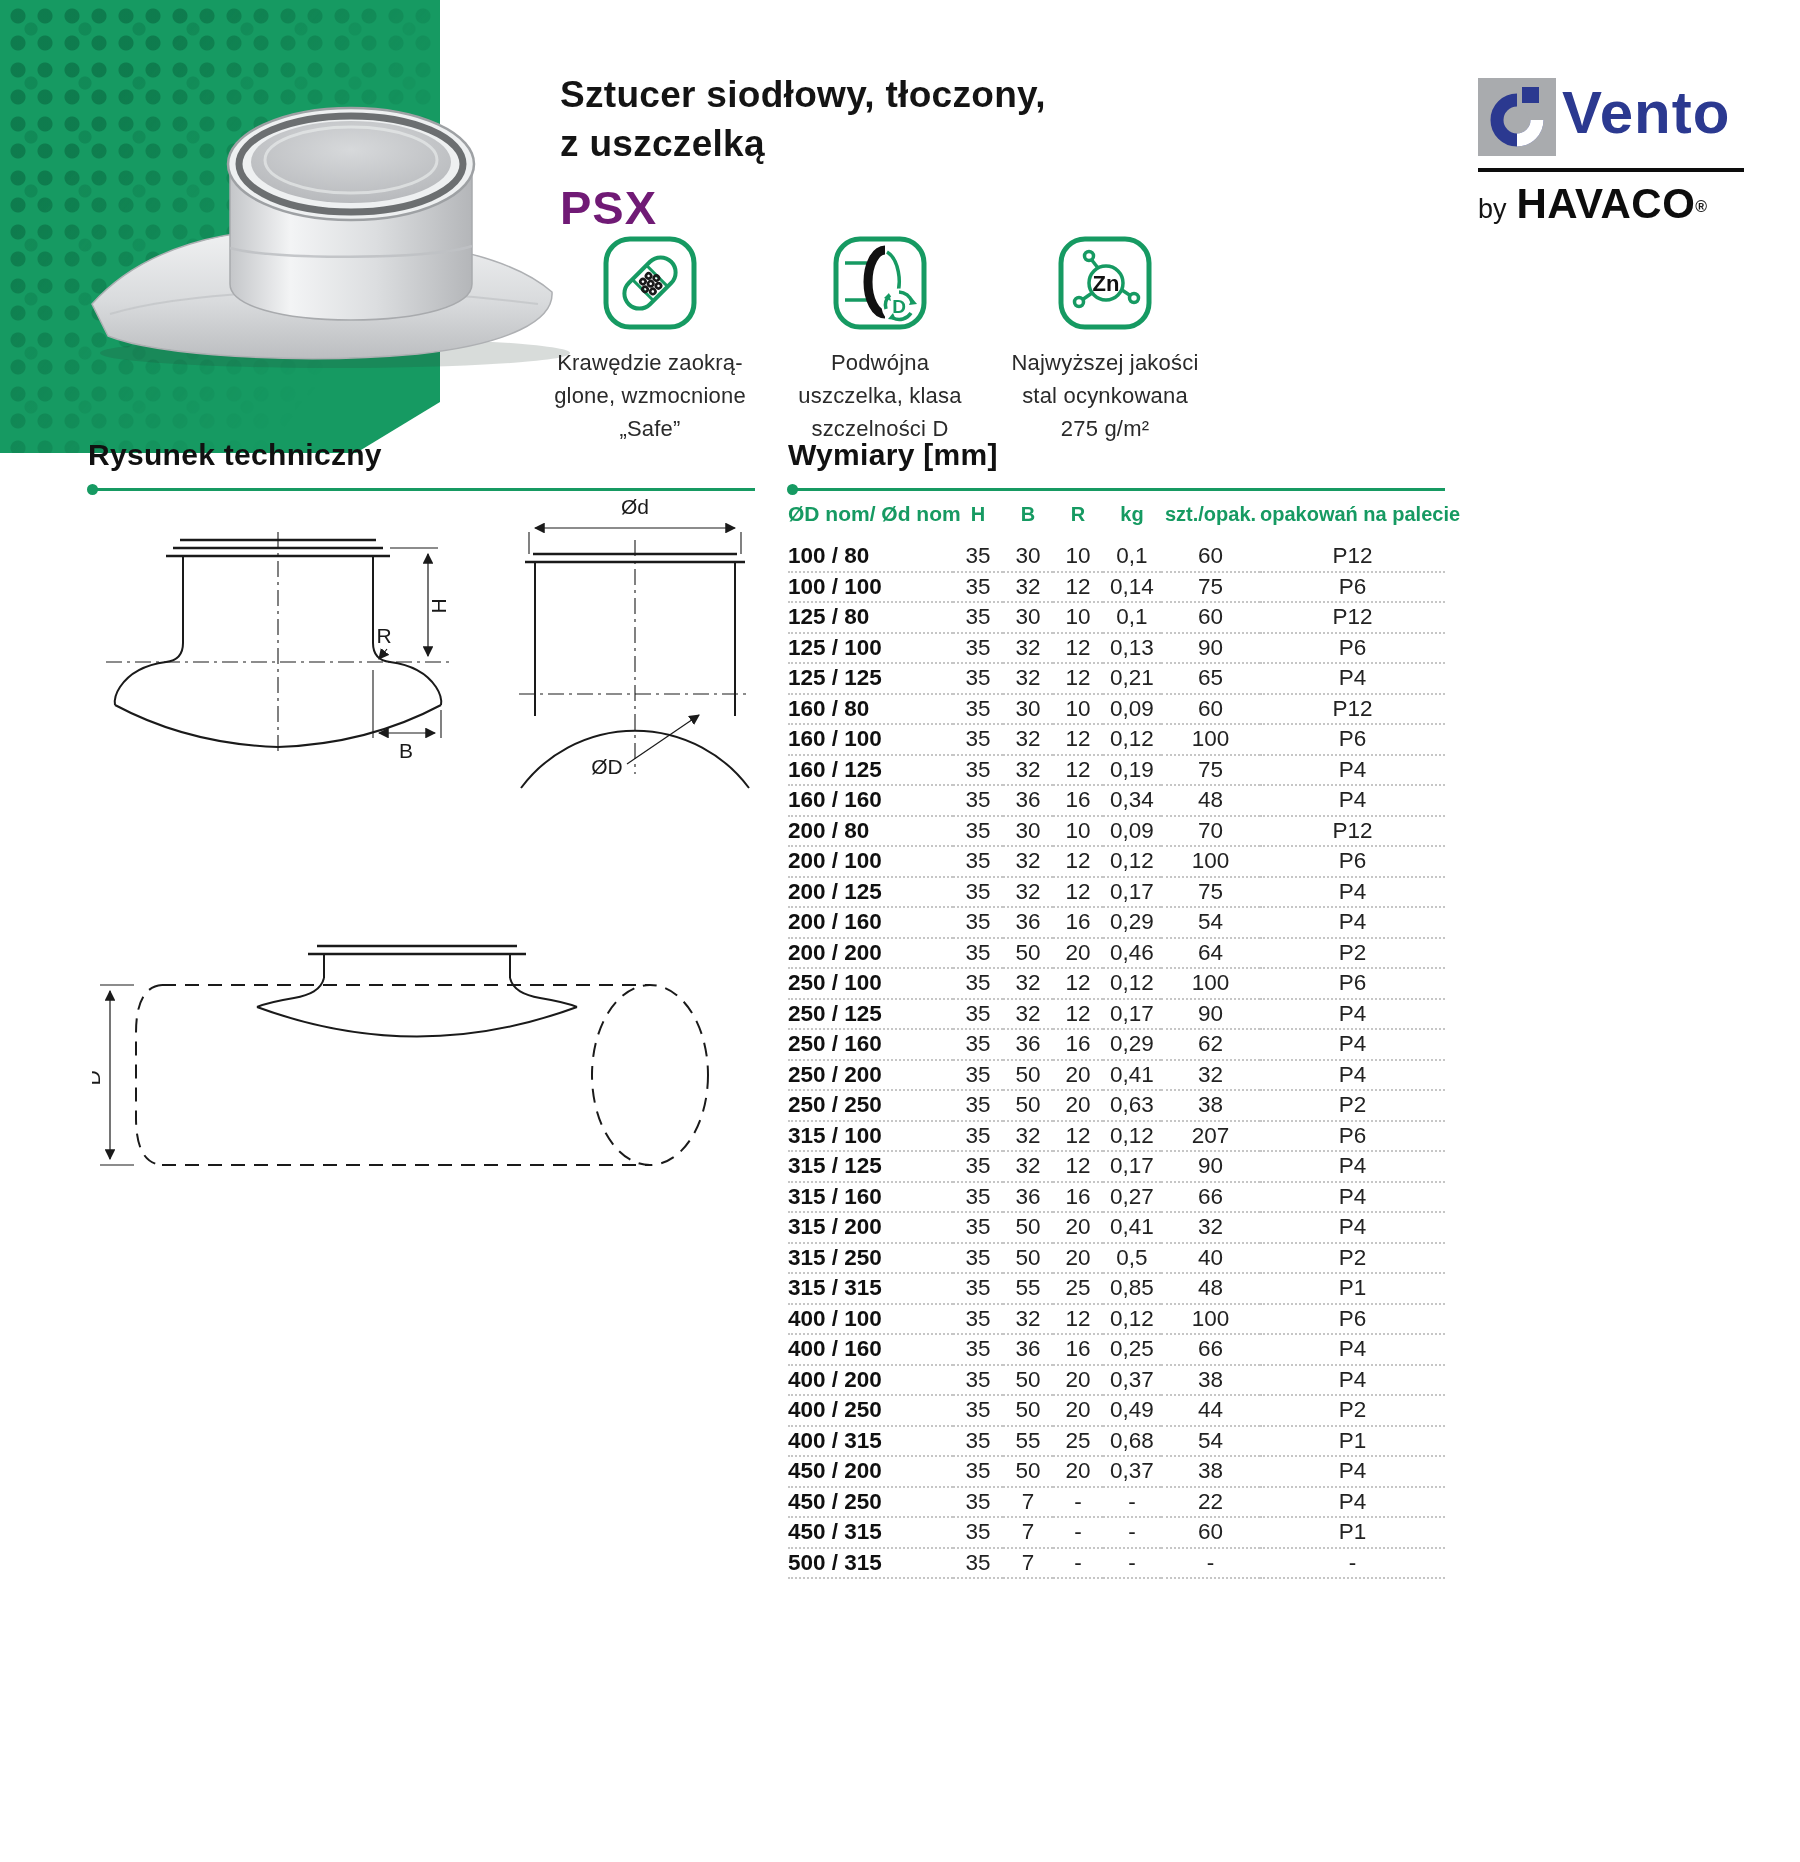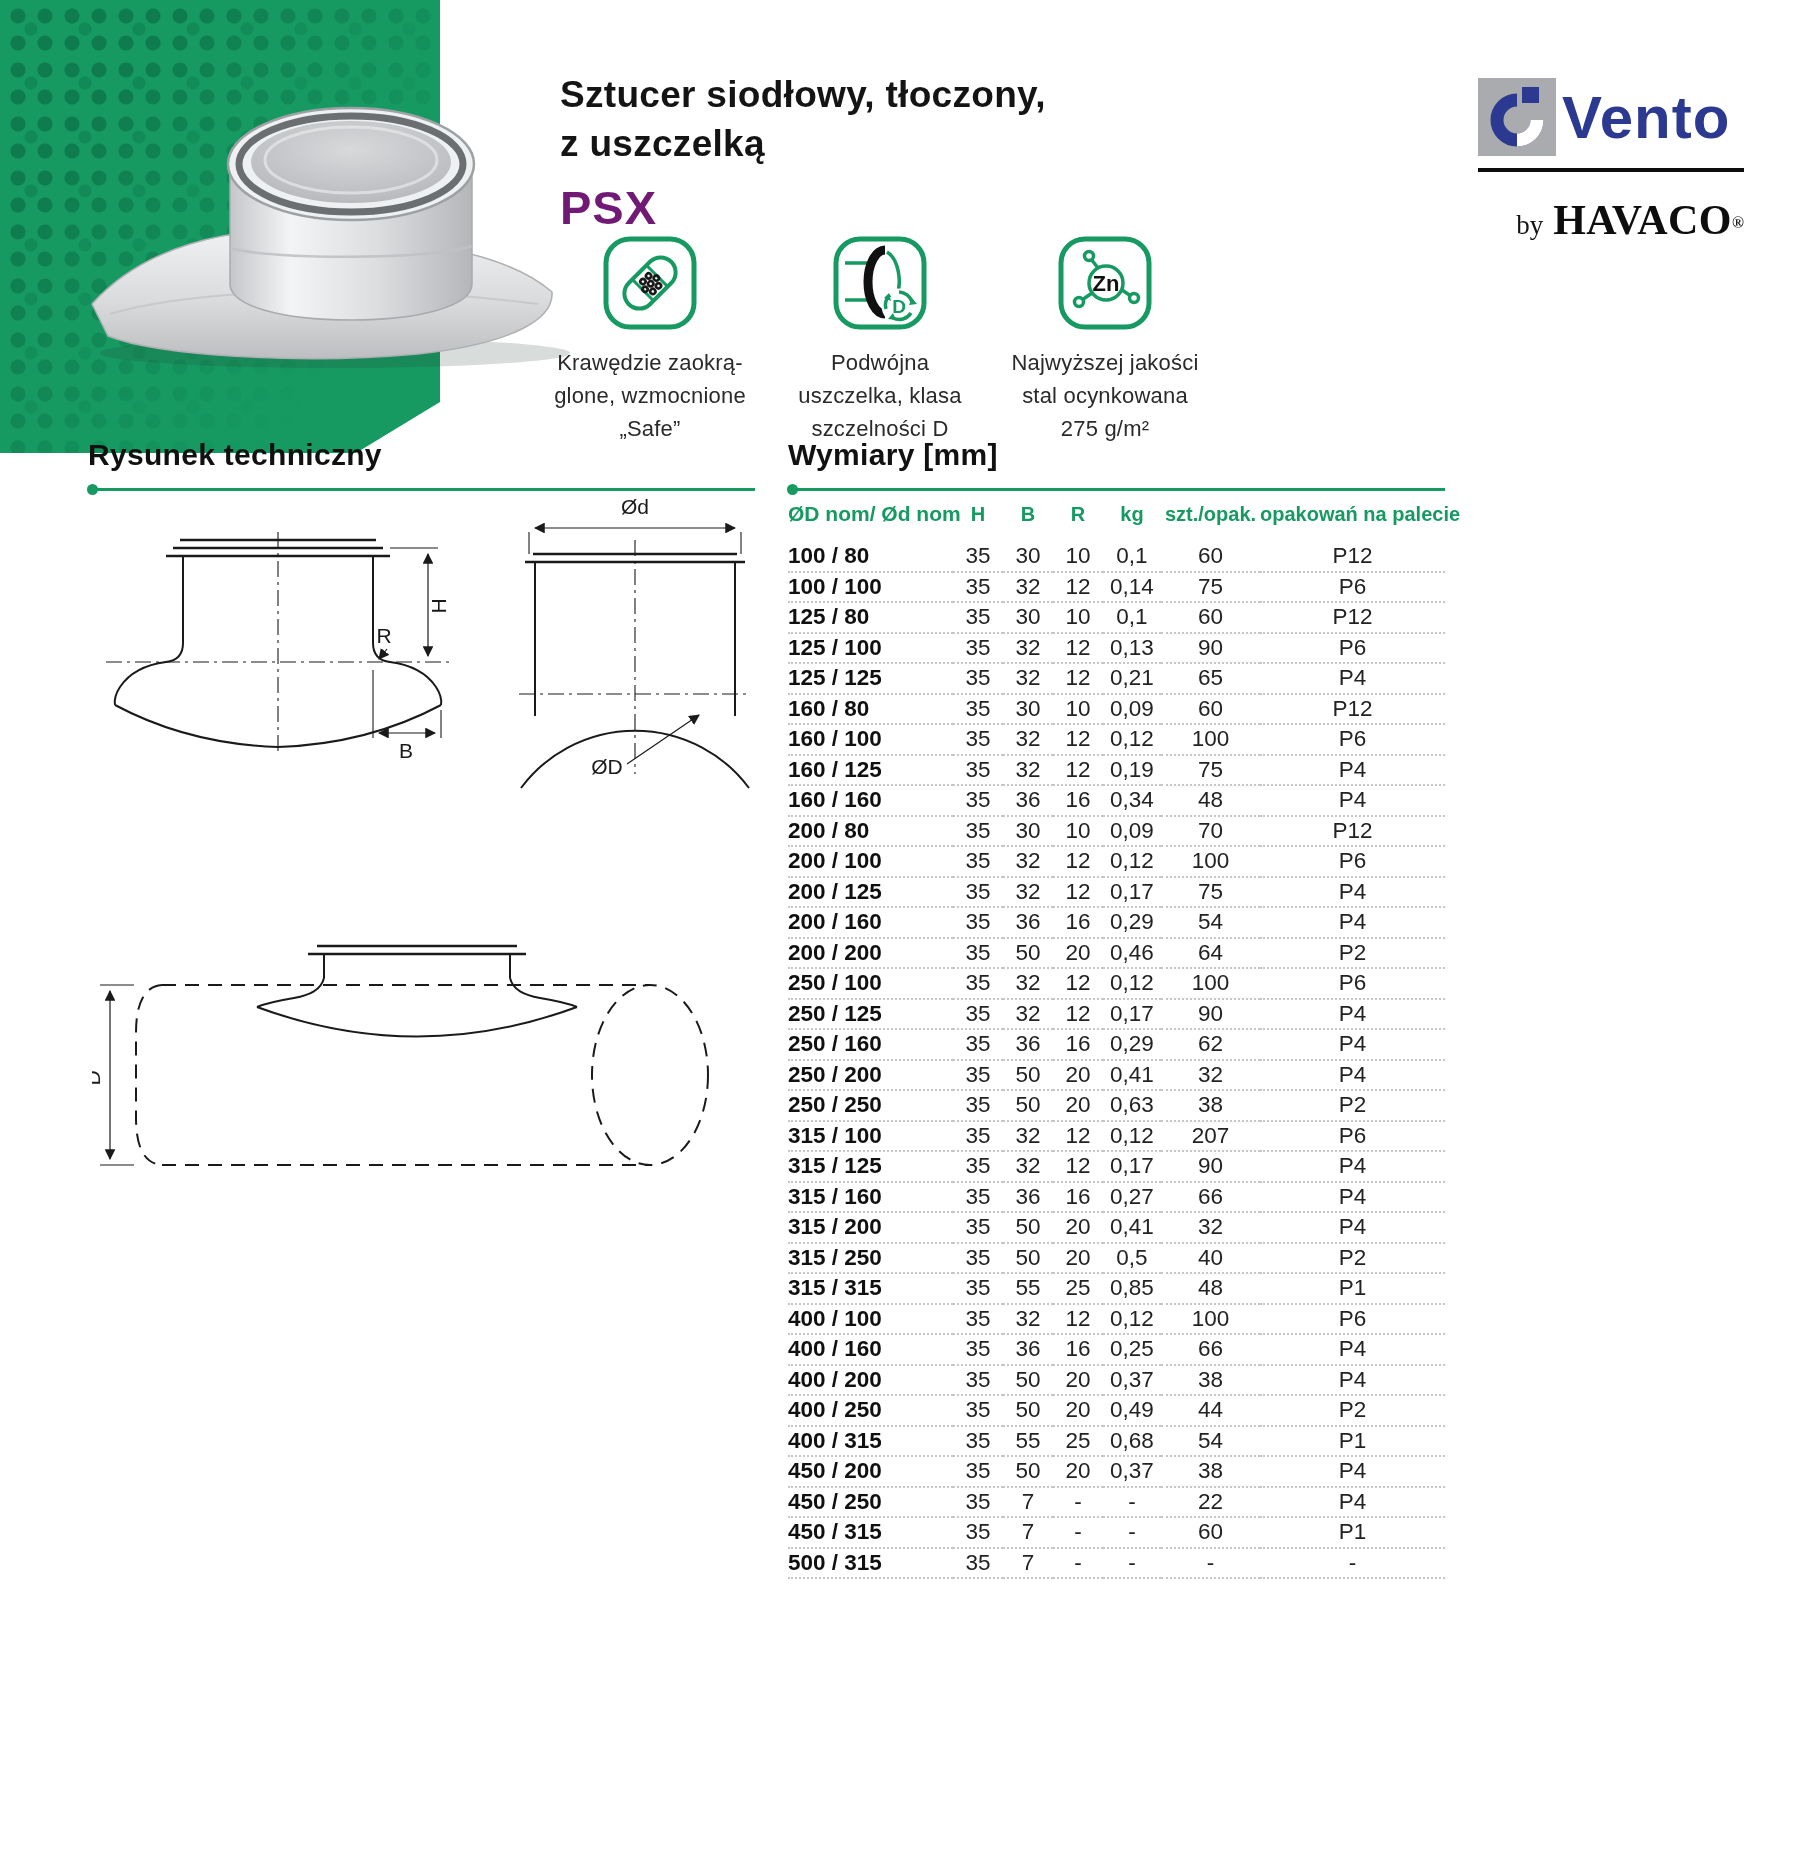--- a/index.html
+++ b/index.html
@@ -25,25 +25,25 @@
             mask-image:linear-gradient(128deg, rgba(0,0,0,.95) 25%, rgba(0,0,0,.35) 55%, transparent 78%);
   }
   .photo { position:absolute; left:80px; top:52px; width:490px; height:318px; }
 
   
   .title-block { position:absolute; left:560px; top:70px; }
   .title-line { font-size:37px; line-height:49px; color:#141414; letter-spacing:.3px;font-weight:bold; }
   .product-code { font-size:47px; font-weight:bold; margin-top:12px; color:#701a75; letter-spacing:1px; }
 
   .logo-block { position:absolute; left:1478px; top:78px; width:266px; }
-  .logo-row { display:flex; align-items:center; }
+  .logo-row { display:flex; align-items:flex-start; }
   .logo-mark { width:78px; height:78px; flex:0 0 auto; }
   .logo-word { font-size:60px; font-weight:bold; color:#2B3990; letter-spacing:1px; margin-left:6px; }
   .logo-rule { height:4px; background:#0d0d0d; margin-top:12px; }
-  .logo-byline { margin-top:24px; text-align:right; white-space:nowrap;font-family:Liberation Serif, serif; }
+  .logo-byline { margin-top:8px; text-align:left; white-space:nowrap; }
   .logo-by { font-size:27px; color:#141414; margin-right:10px; }
   .logo-company { font-size:42px; font-weight:bold; color:#0d0d0d; letter-spacing:.5px; }
   .logo-reg { font-size:16px; vertical-align:super; font-weight:bold; }
 
   
   .feature { position:absolute; width:230px; text-align:center; top:236px; }
   .f1 { left:535px; } .f2 { left:765px; } .f3 { left:990px; }
   .feature svg { width:94px; height:94px; }
   .caption { margin-top:12px; font-size:22px; line-height:33px; color:#2a2a2a; letter-spacing:.2px; }
 

